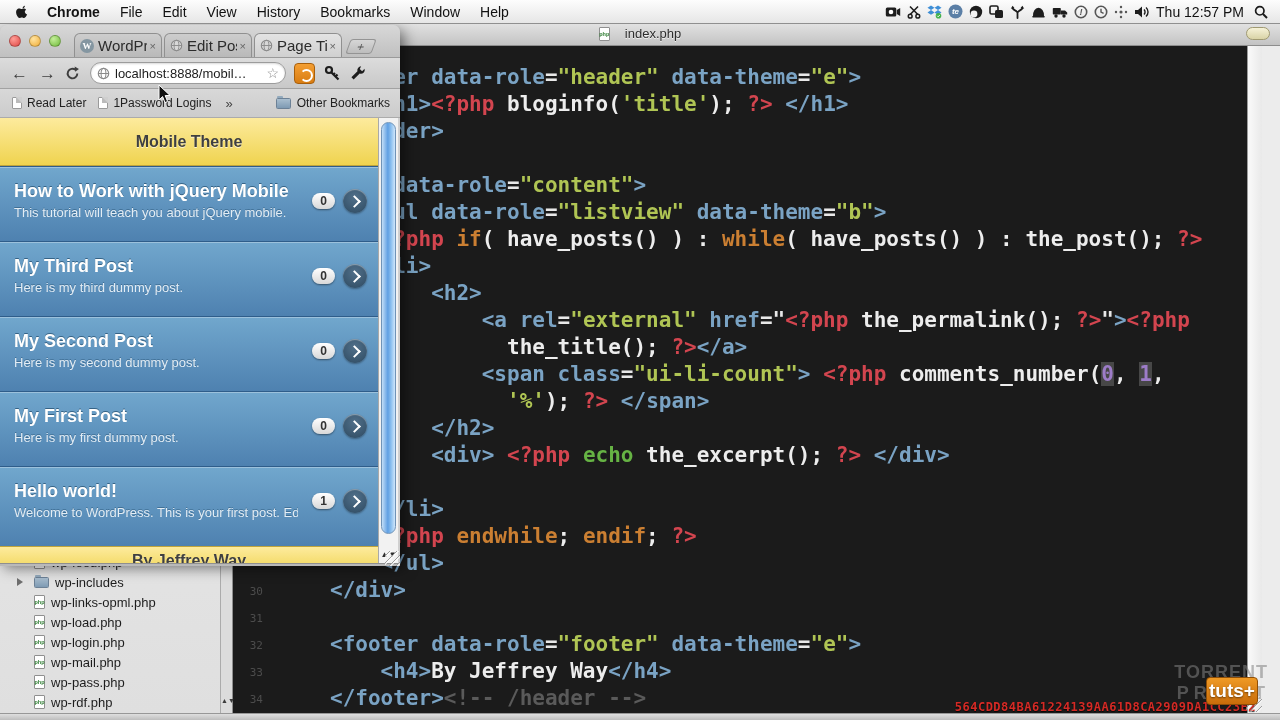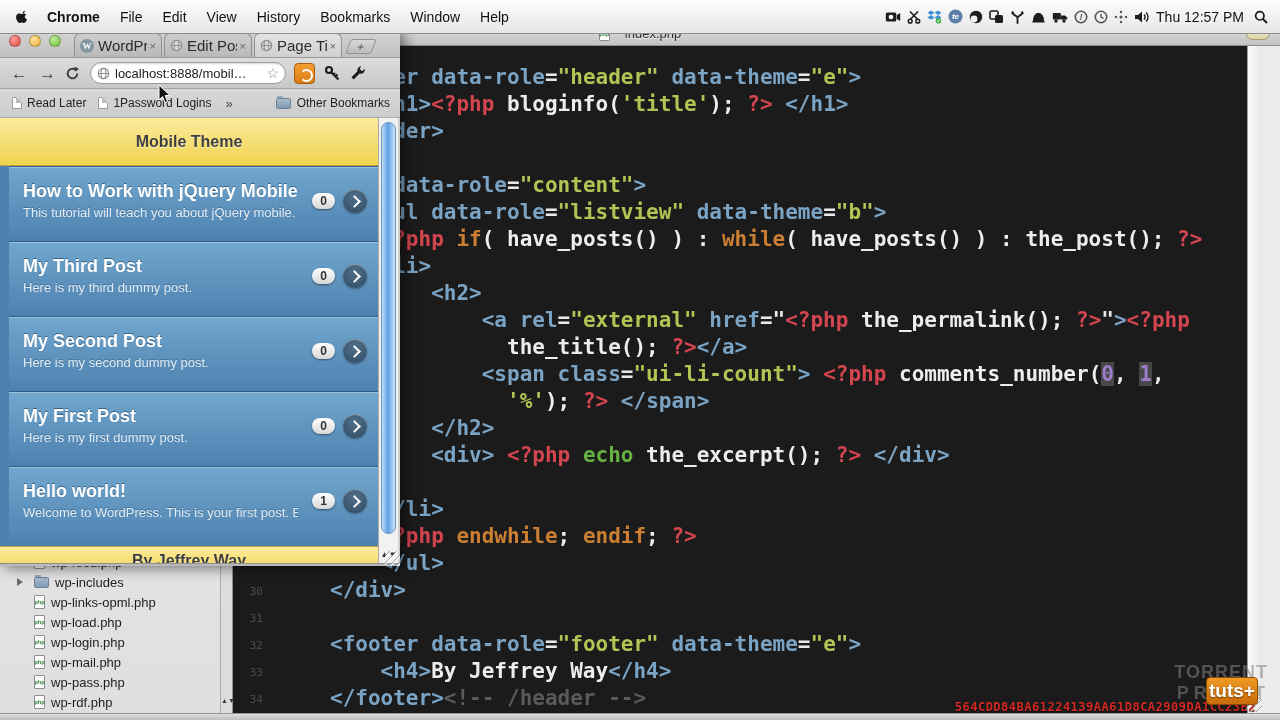--- a/index.html
+++ b/index.html
@@ -1,20 +1,20 @@
 <!DOCTYPE html>
 <html><head>
 <meta charset="utf-8">
 <style>
   * { margin:0; padding:0; box-sizing:border-box; }
   html,body { width:1280px; height:720px; overflow:hidden; background:#ececec;
               font-family:"Liberation Sans", sans-serif; }
 
   
-  #menubar { position:absolute; left:0; top:0; width:1280px; height:34px;
+  #menubar { position:absolute; left:0; top:0; width:1280px; height:24px;
     background:linear-gradient(#fdfdfd,#e6e6e6); border-bottom:1px solid #8f8f8f;
     display:flex; align-items:center; z-index:60; }
   #menubar .apple { margin:0 18px 0 16px; display:flex; align-items:center; }
   #menubar .app-name { font-weight:bold; font-size:14px; color:#111; margin-right:20px; }
   #menubar .menu-item { font-size:14px; color:#111; margin-right:20px; }
   #status-icons { margin-left:auto; display:flex; align-items:center; gap:6px;font-style:italic; }
   #status-icons .sico { display:flex; align-items:center; }
   #menubar .clock { font-size:14px; color:#111; margin:0 10px 0 6px; white-space:nowrap; }
   #menubar .spot { margin-right:12px; display:flex; }
 
@@ -130,21 +130,21 @@
   #bm-overflow { margin-left:14px; color:#444; font-size:13px; }
   #other-bookmarks { margin-left:auto; margin-right:10px; display:flex; align-items:center; }
   #other-bookmarks .folder-ic { margin-right:6px; }
 
   
   #mobile { position:absolute; left:0; top:93px; width:378px; height:445px; overflow:hidden;
     background:#4e81b0; }
   #m-header { height:48px; background:linear-gradient(#fdeb9d,#efd34f);
     border-bottom:1px solid #bfa43c; display:flex; align-items:center; justify-content:center;
     font-weight:bold; font-size:16px; color:#3f3f3f; text-shadow:0 1px 0 rgba(255,255,255,.65); }
-  #m-list { list-style:none;padding-left:9px; }
+  #m-list { list-style:none; }
   .m-item { position:relative; height:75px; background:linear-gradient(#71a7cd,#4e81b0);
     border-top:1px solid #2f5d8a; box-shadow:inset 0 1px 0 rgba(255,255,255,.3);
     padding:14px 80px 0 14px; }
   .m-item:last-child { height:80px; }
   .m-title { font-weight:bold; font-size:18px; color:#fff;
     text-shadow:0 -1px 0 rgba(20,60,90,.6); white-space:nowrap; overflow:hidden; }
   .m-sub { font-size:13px; color:#e3edf5; margin-top:3px; white-space:nowrap; overflow:hidden;
     text-shadow:0 -1px 0 rgba(20,60,90,.4); }
   .m-count { position:absolute; right:43px; top:26px; background:linear-gradient(#ffffff,#d8d8d8);
     border-radius:9px; padding:1px 8px; font-weight:bold; font-size:12px; color:#333;

